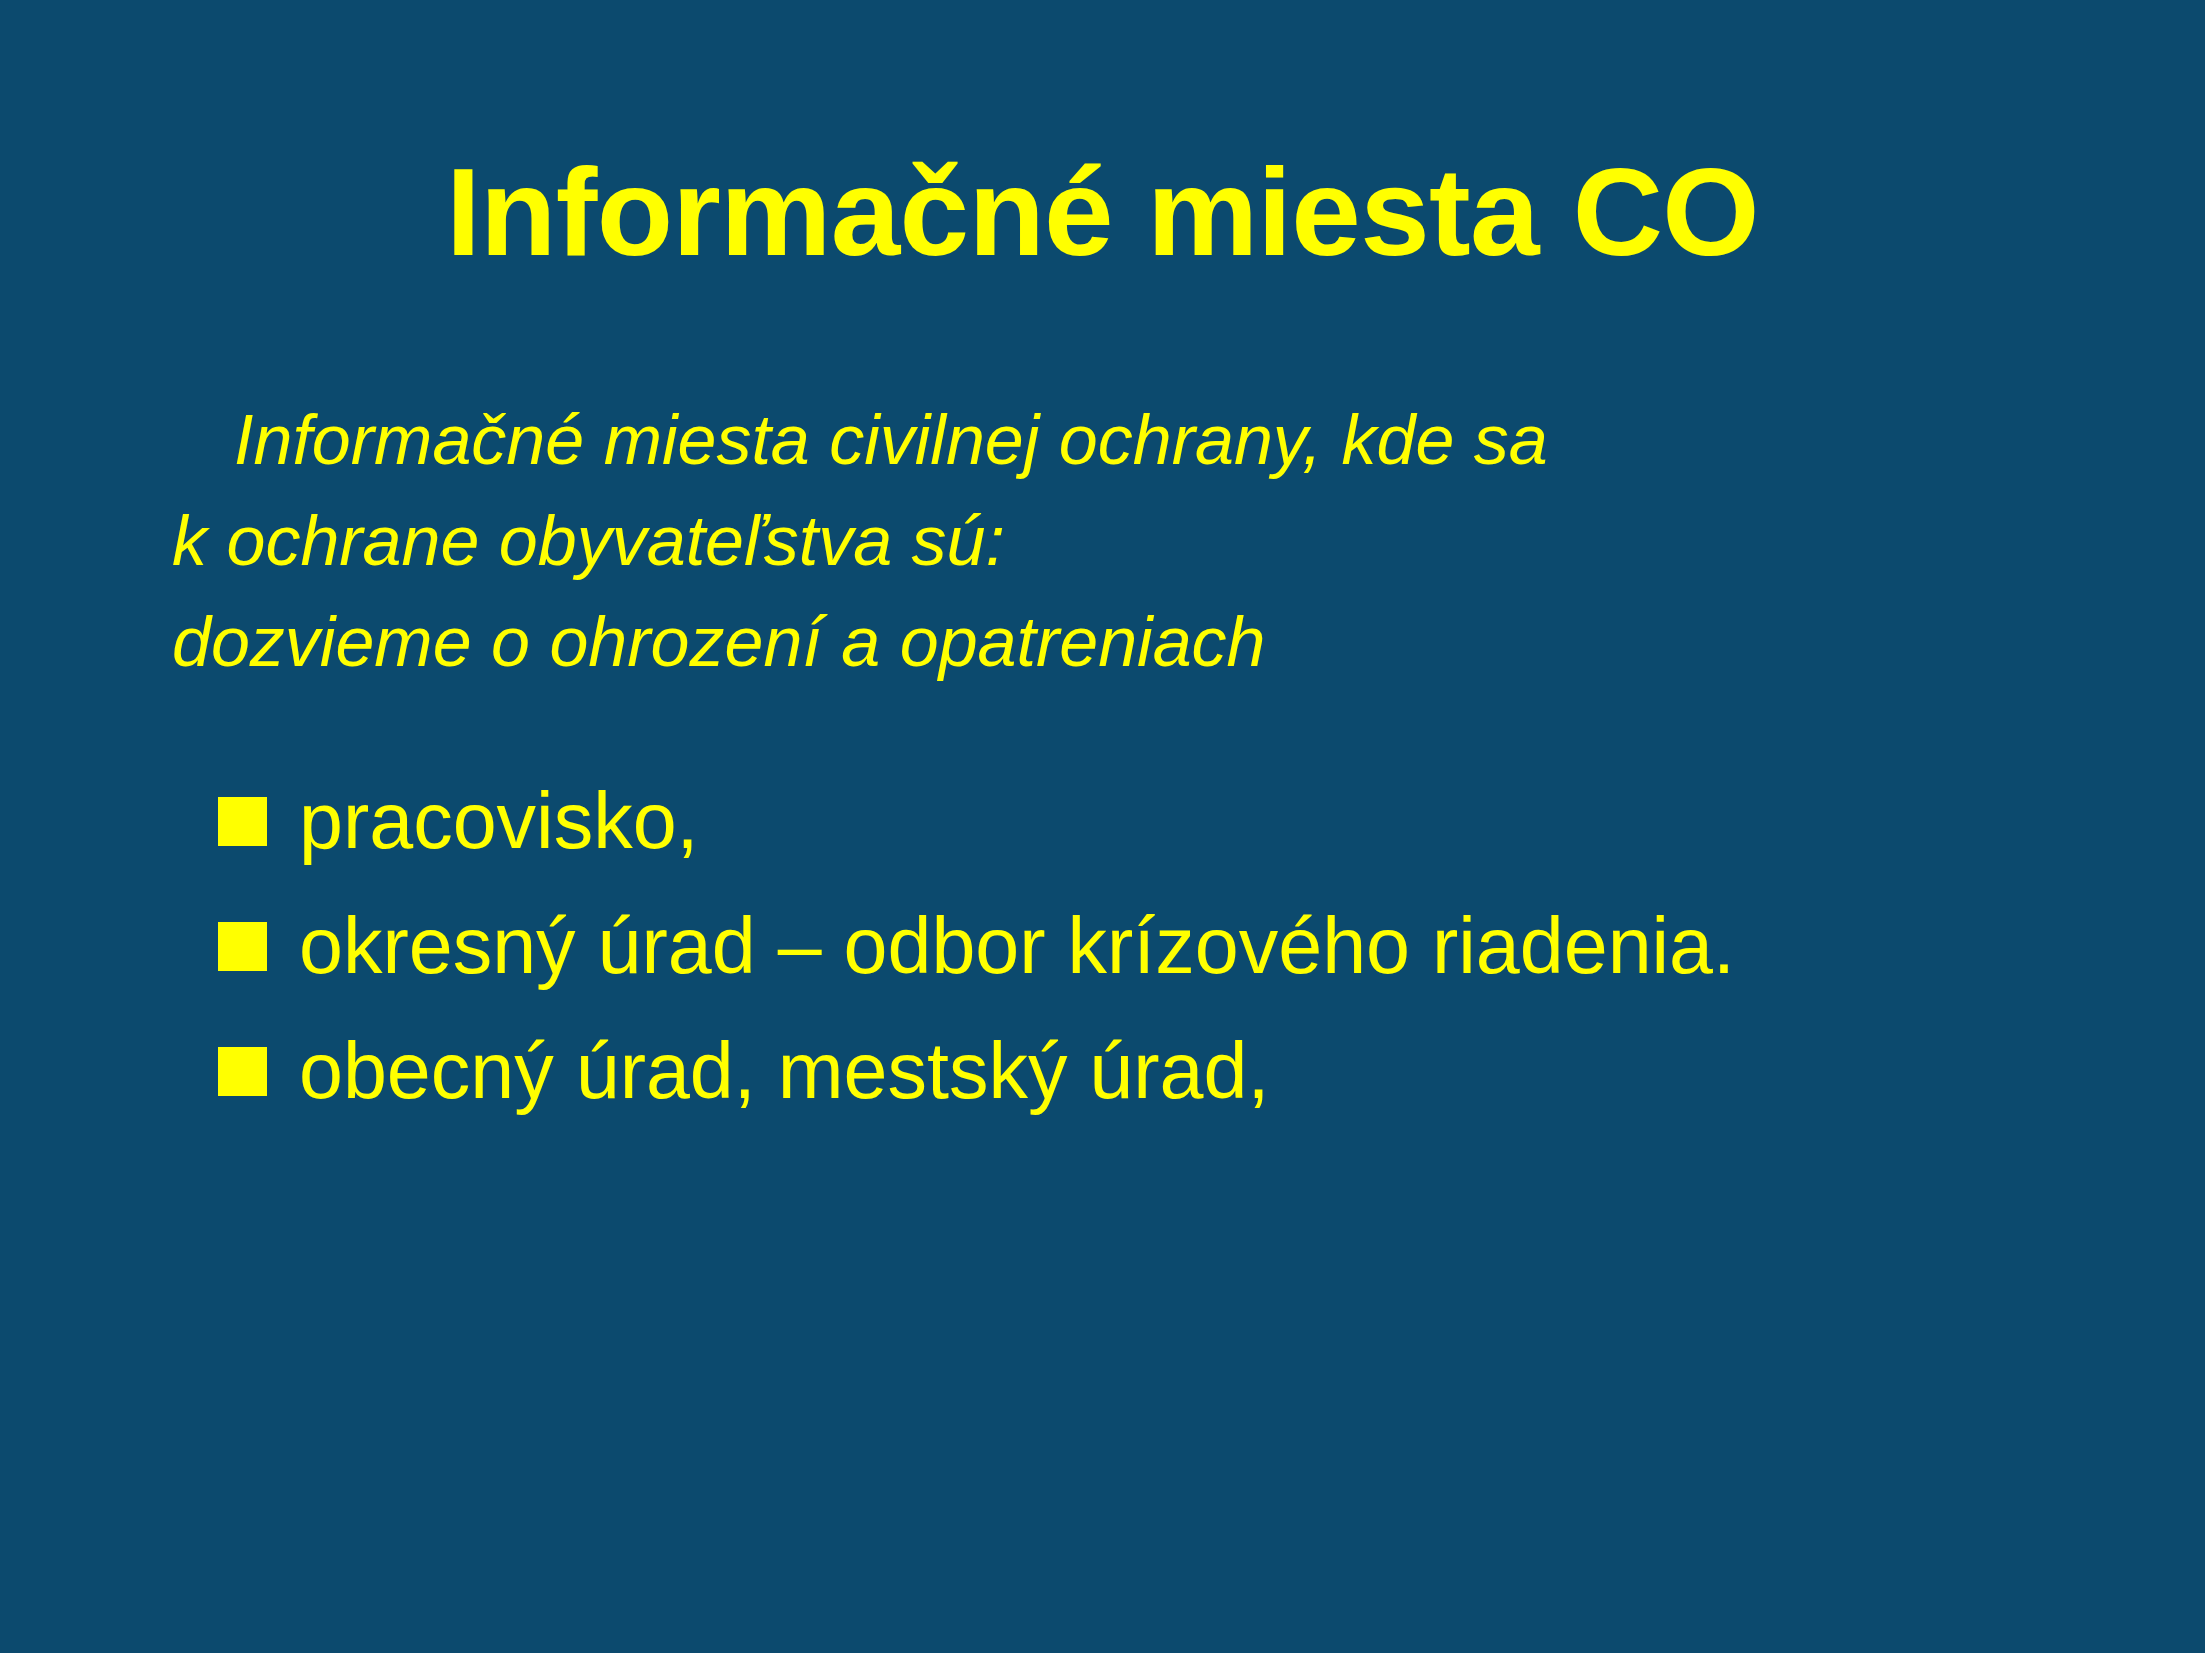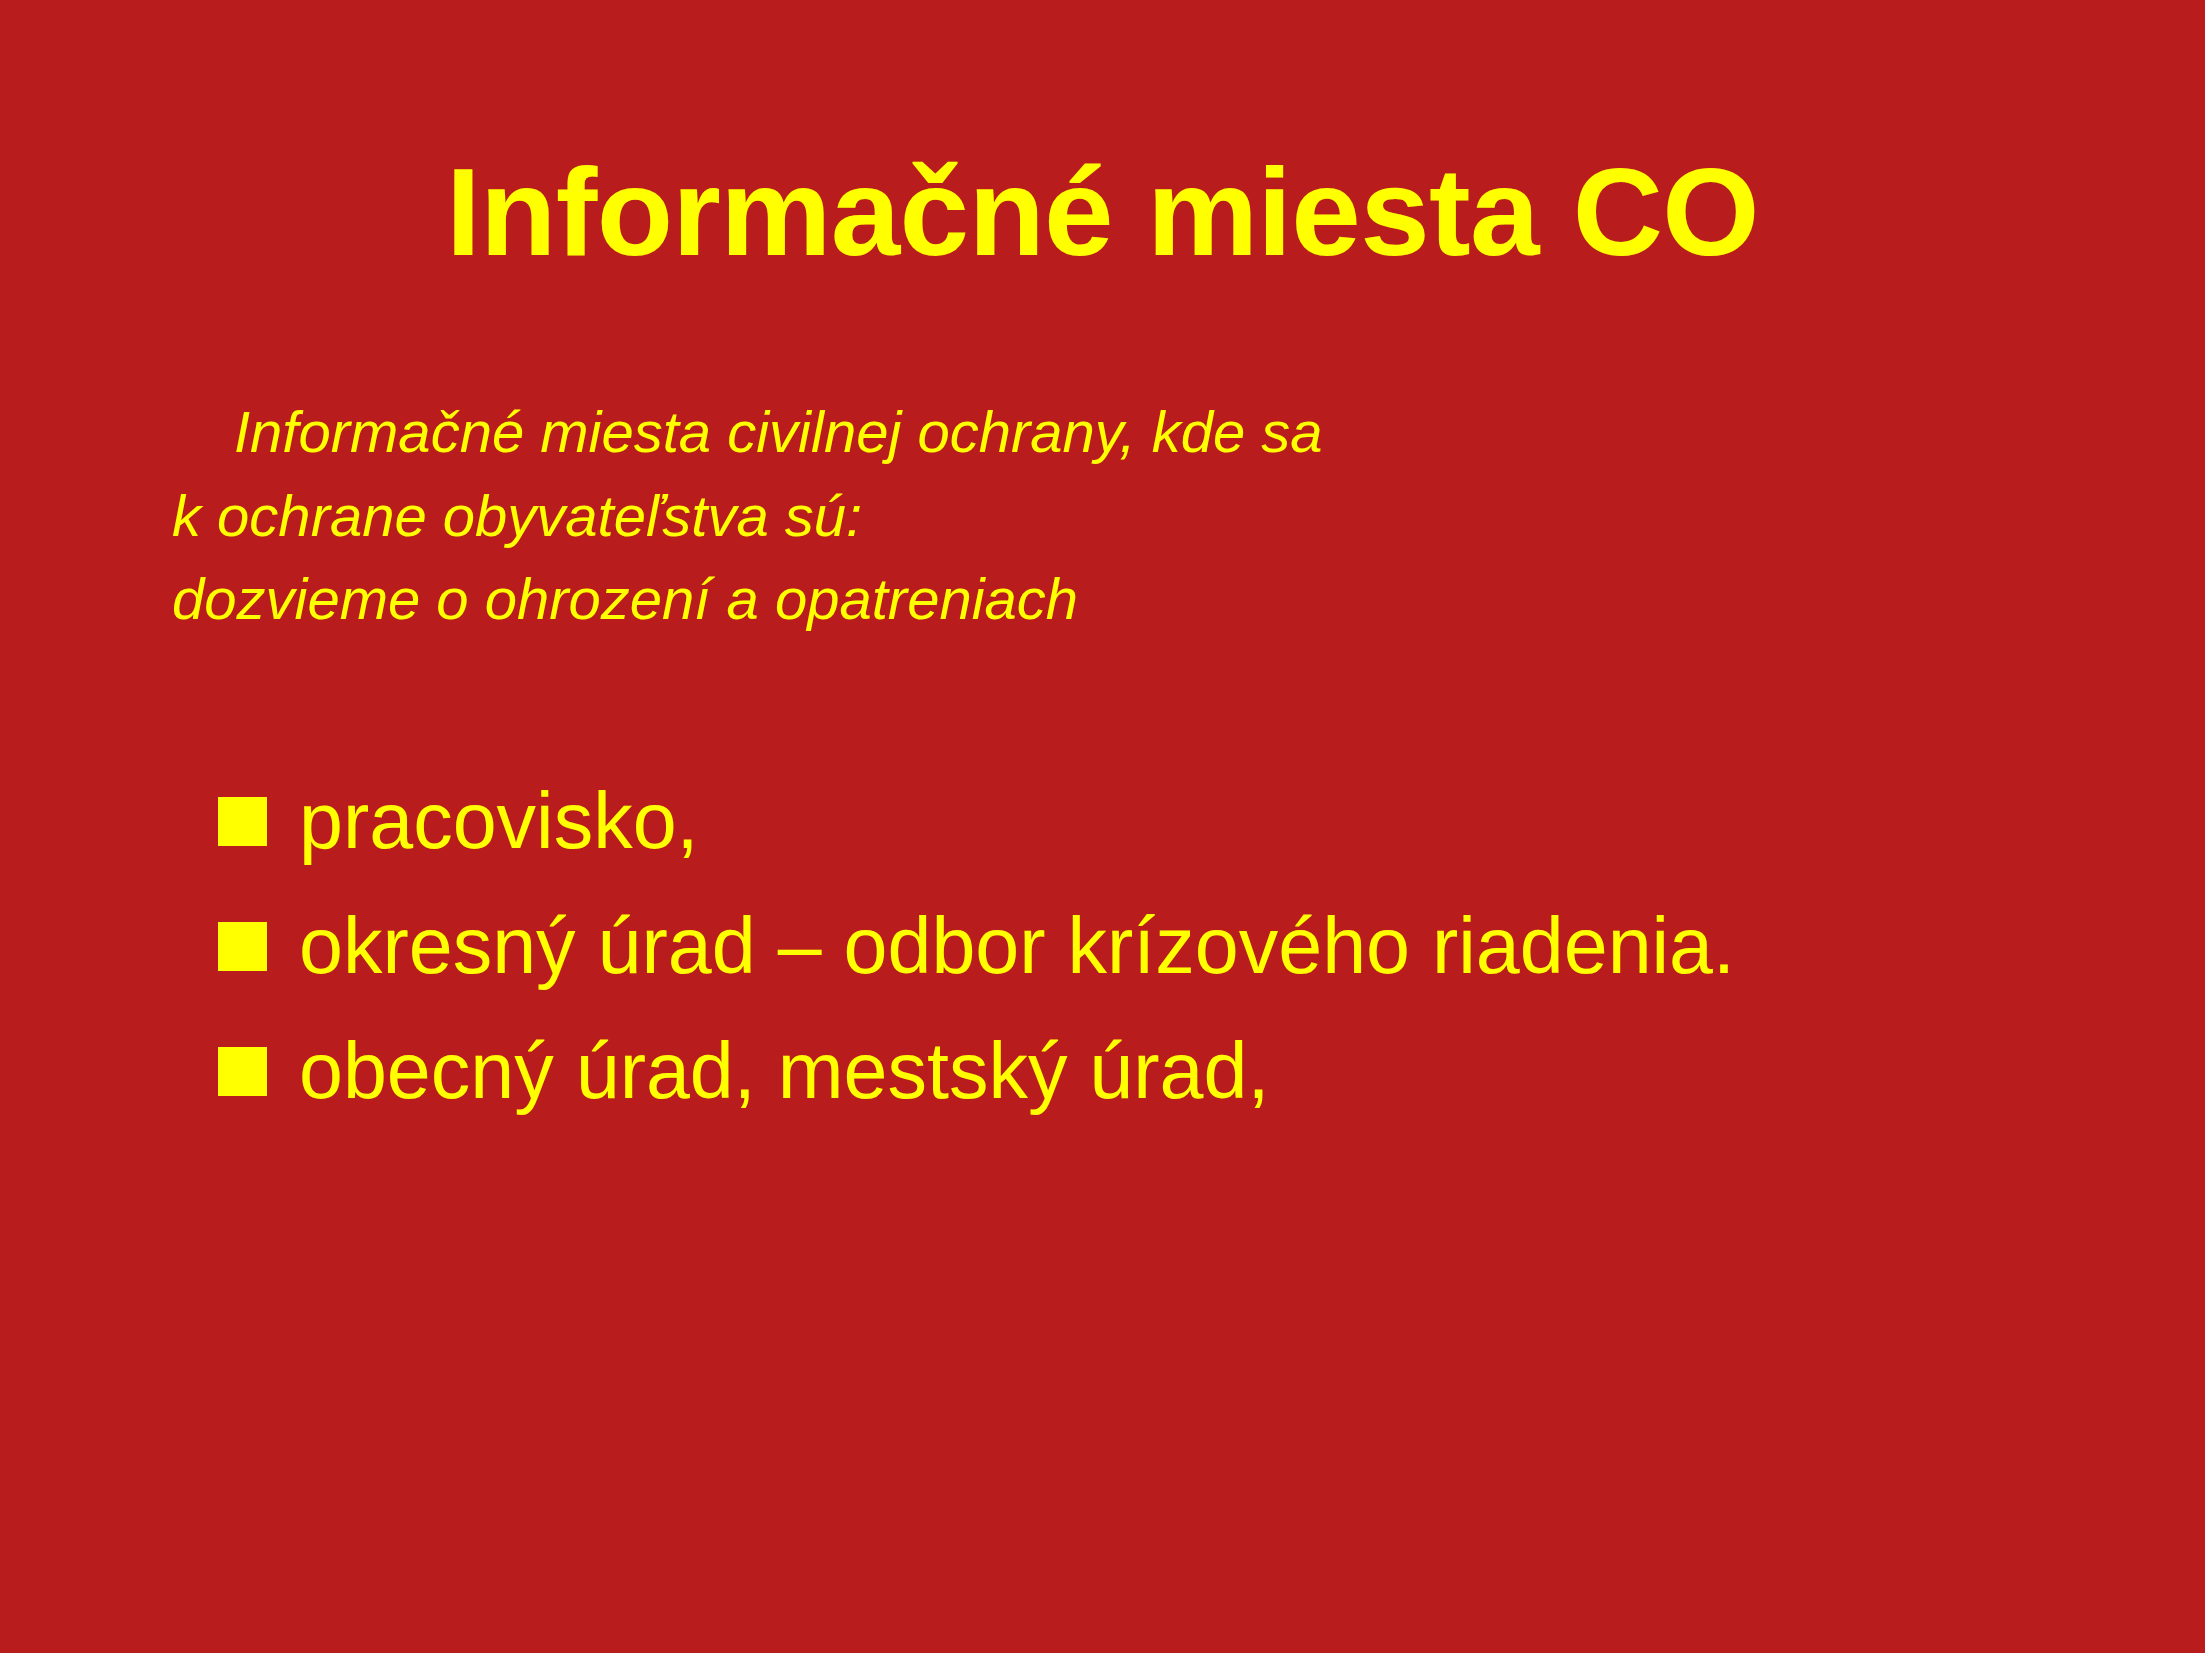--- a/index.html
+++ b/index.html
@@ -10,21 +10,21 @@
     width: 2205px;
     height: 1654px;
     background: #0270c3;
     font-family: "Liberation Sans", sans-serif;
     overflow: hidden;
   }
   .slide {
     position: relative;
     width: 2205px;
     height: 1654px;
-    background: #b91c1c;
+    background: #0c4a6e;
     box-sizing: border-box;
   }
   .slide-title {
     position: absolute;
     left: 0;
     top: 144px;
     width: 2205px;
     text-align: center;
     color: #ffff00;
     font-weight: bold;
@@ -36,21 +36,21 @@
   .body-block {
     position: absolute;
     left: 110px;
     top: 390px;
     width: 1977px;
   }
   .body-paragraph {
     color: #ffff00;
     font-style: italic;
     font-weight: normal;
-    font-size: 58px;
+    font-size: 70px;
     line-height: 1.44;
     text-align: justify;
     text-justify: inter-word;
     text-indent: 62px;
     margin: 0;
     
   }
   .body-paragraph .line {
     display: block;
   }

